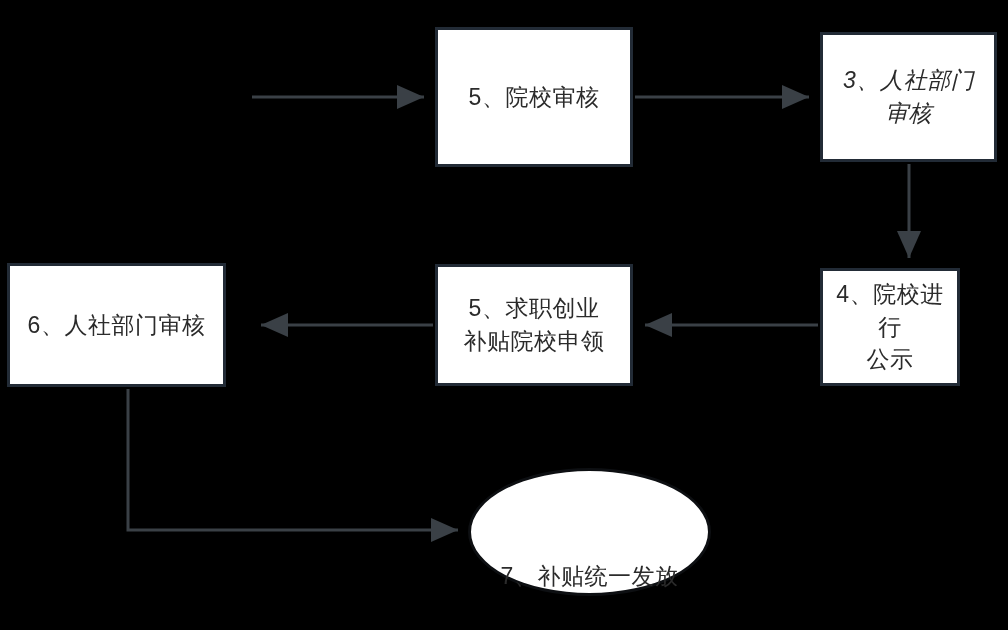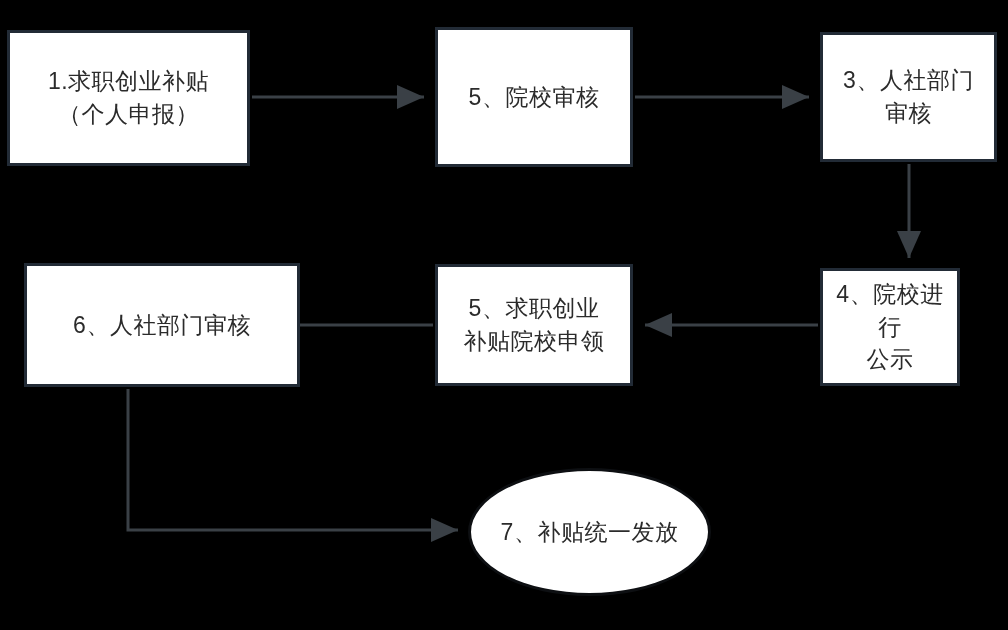--- a/index.html
+++ b/index.html
@@ -57,25 +57,25 @@
     top: 0;
     width: 1008px;
     height: 630px;
     z-index: 1;
     pointer-events: none;
   }
 
   
   #node-1 { left: 7px;   top: 30px;  width: 243px; height: 136px; }
   #node-2 { left: 435px; top: 27px;  width: 198px; height: 140px; }
-  #node-3 { left: 820px; top: 32px;  width: 177px; height: 130px; }
+  #node-3 { left: 820px; top: 32px;  width: 177px; height: 130px; font-style: italic; }
   #node-4 { left: 820px; top: 268px; width: 140px; height: 118px; }
   #node-5 { left: 435px; top: 264px; width: 198px; height: 122px; }
-  #node-6 { left: 24px;   top: 263px; width: 276px; height: 124px; align-items: center; }
-  #node-7 { left: 468px; top: 468px; width: 243px; height: 128px; }
+  #node-6 { left: 7px;   top: 263px; width: 219px; height: 124px; align-items: center; }
+  #node-7 { left: 468px; top: 468px; width: 243px; height: 128px; align-items: flex-end; }
 </style>
 </head>
 <body>
 
 <div id="canvas">
 
   <svg class="conn-svg" viewBox="0 0 1008 630" xmlns="http://www.w3.org/2000/svg">
     <defs>
       <marker id="arrow-r" markerWidth="10" markerHeight="10" refX="9" refY="4" orient="auto" markerUnits="strokeWidth">
         <path d="M0,0 L9,4 L0,8 z" fill="#3a4046"></path>
@@ -100,24 +100,20 @@
 
     <g>
       <line x1="433" y1="325" x2="261" y2="325" stroke="#3a4046" stroke-width="3" marker-end="url(#arrow-r)"></line>
     </g>
 
     <g>
       <path d="M128,389 L128,530 L458,530" stroke="#3a4046" stroke-width="3" fill="none" marker-end="url(#arrow-r)"></path>
     </g>
   </svg>
 
-  <div class="node" id="node-1">
-    <span class="node-label">1.求职创业补贴
-（个人申报）</span>
-  </div>
 
   <div class="node" id="node-2">
     <span class="node-label">5、院校审核</span>
   </div>
 
   <div class="node" id="node-3">
     <span class="node-label">3、人社部门
 审核</span>
   </div>
 

